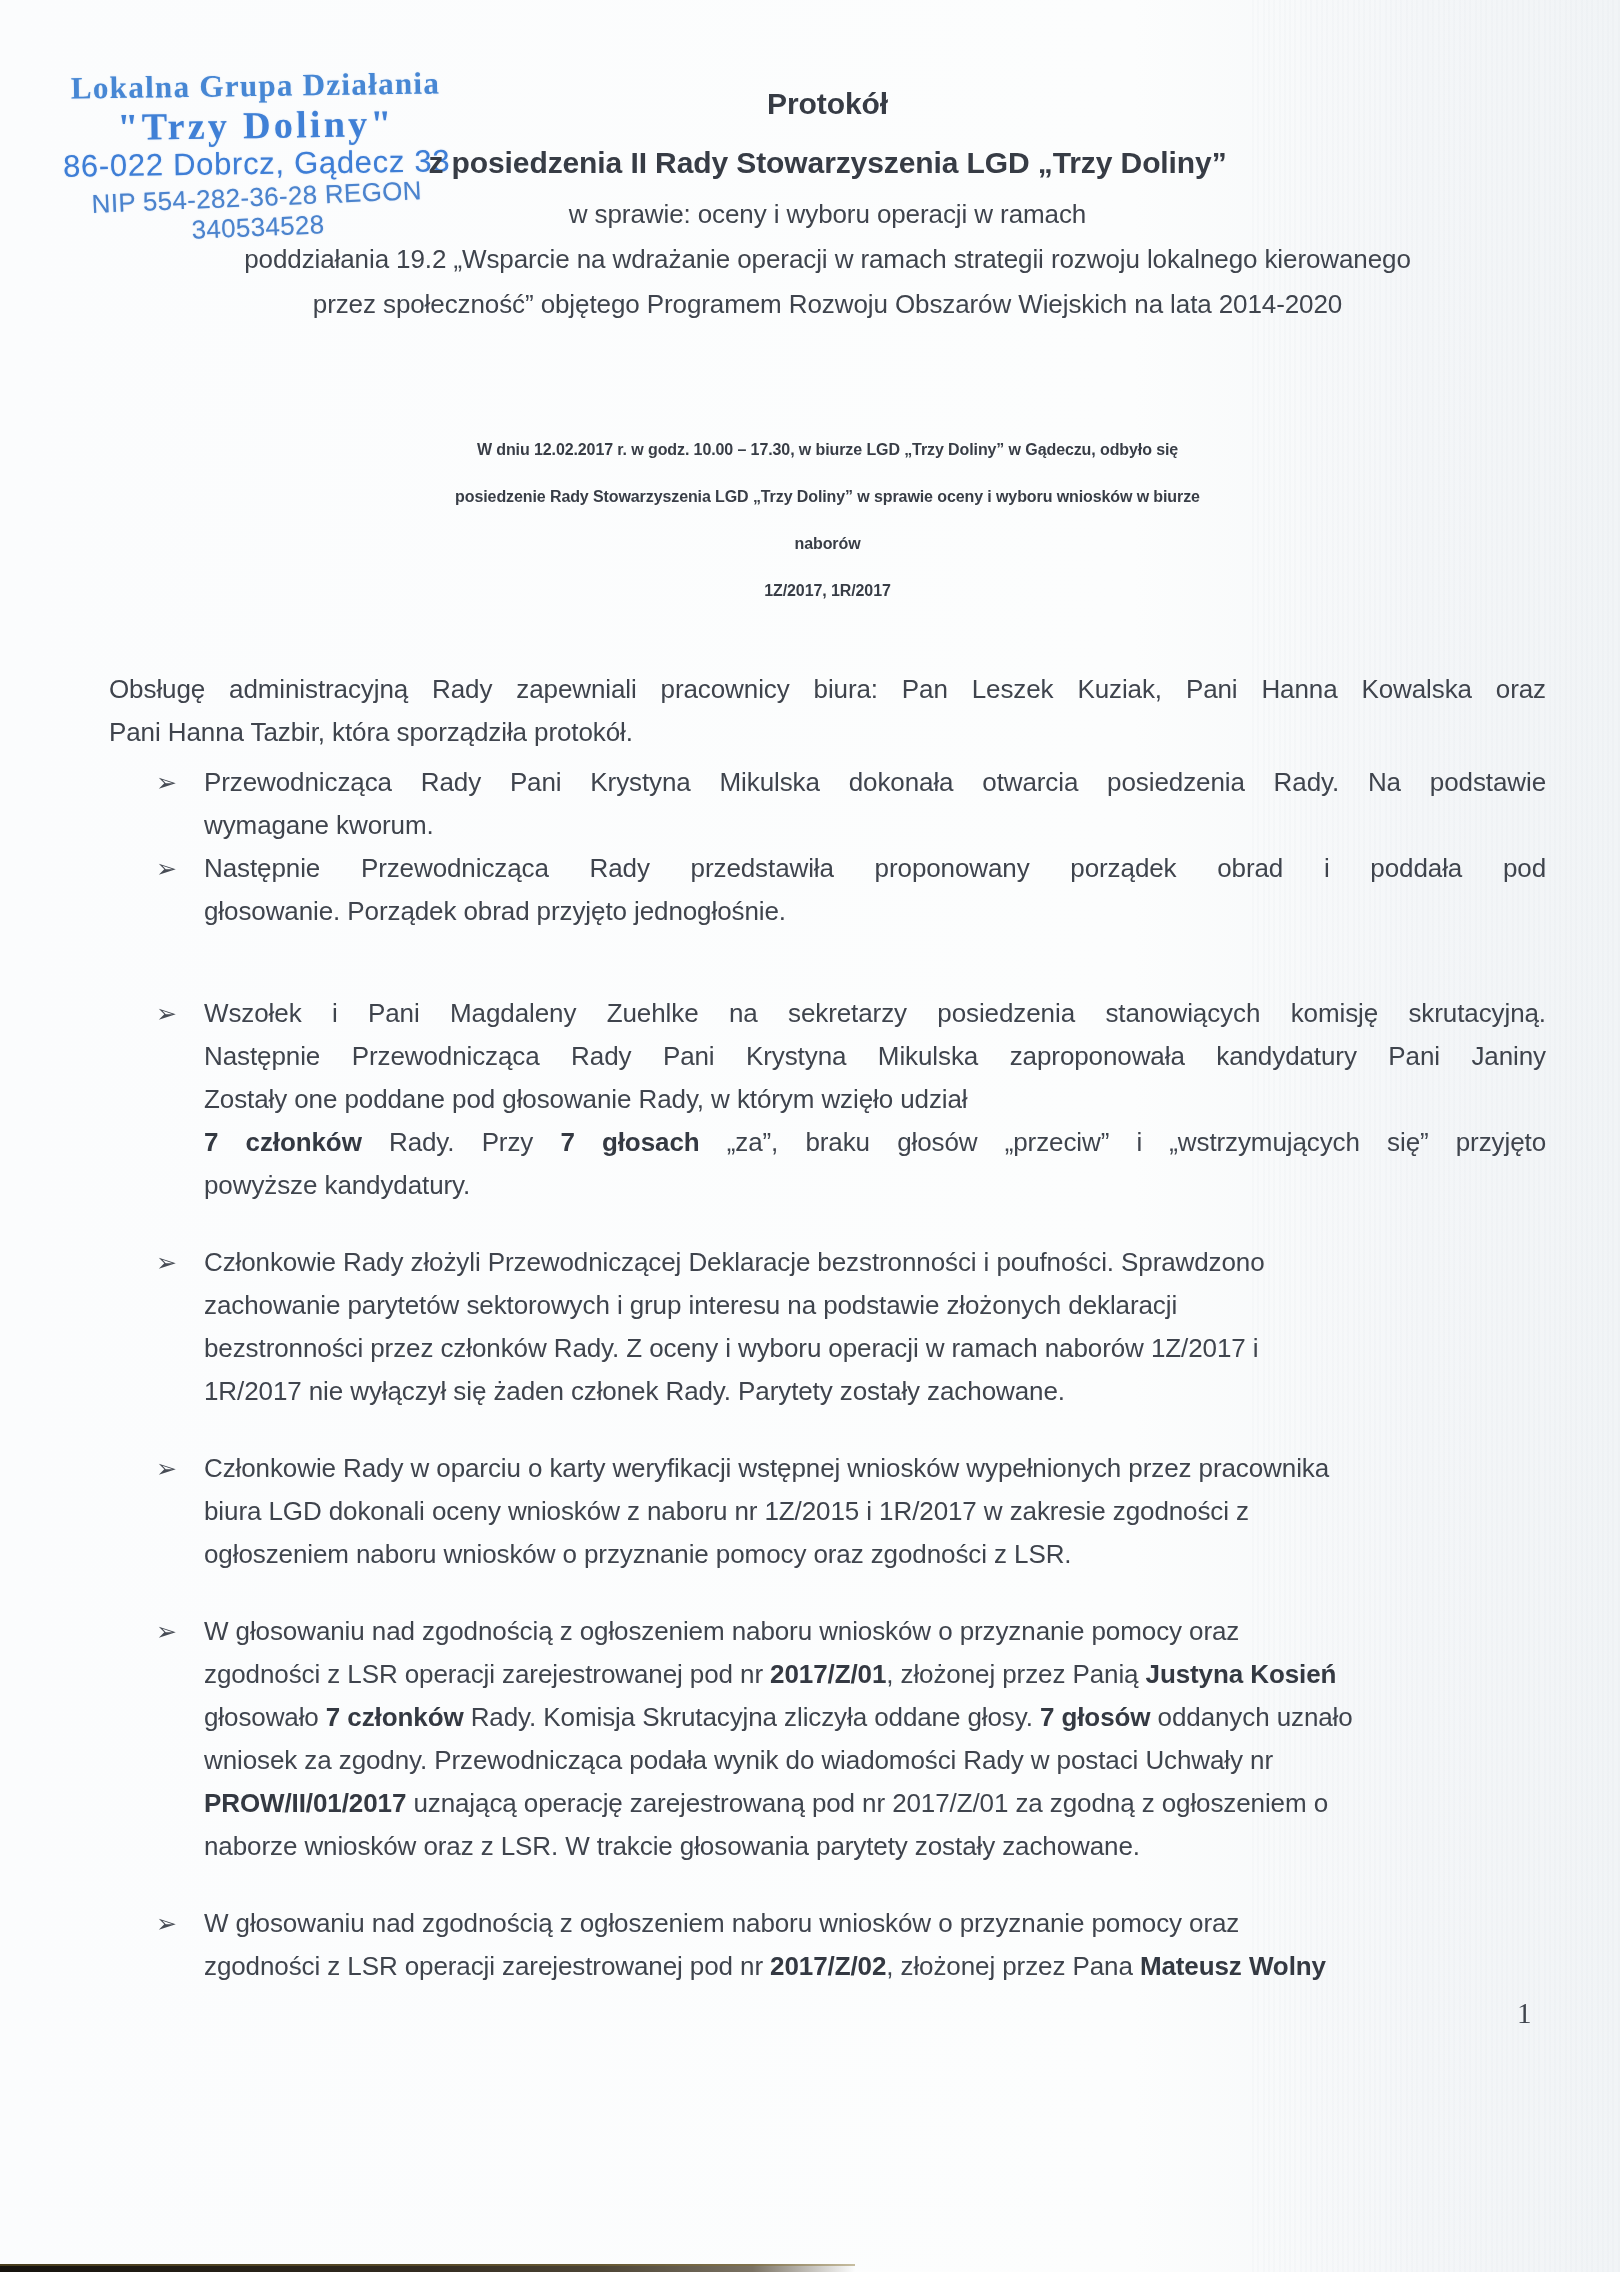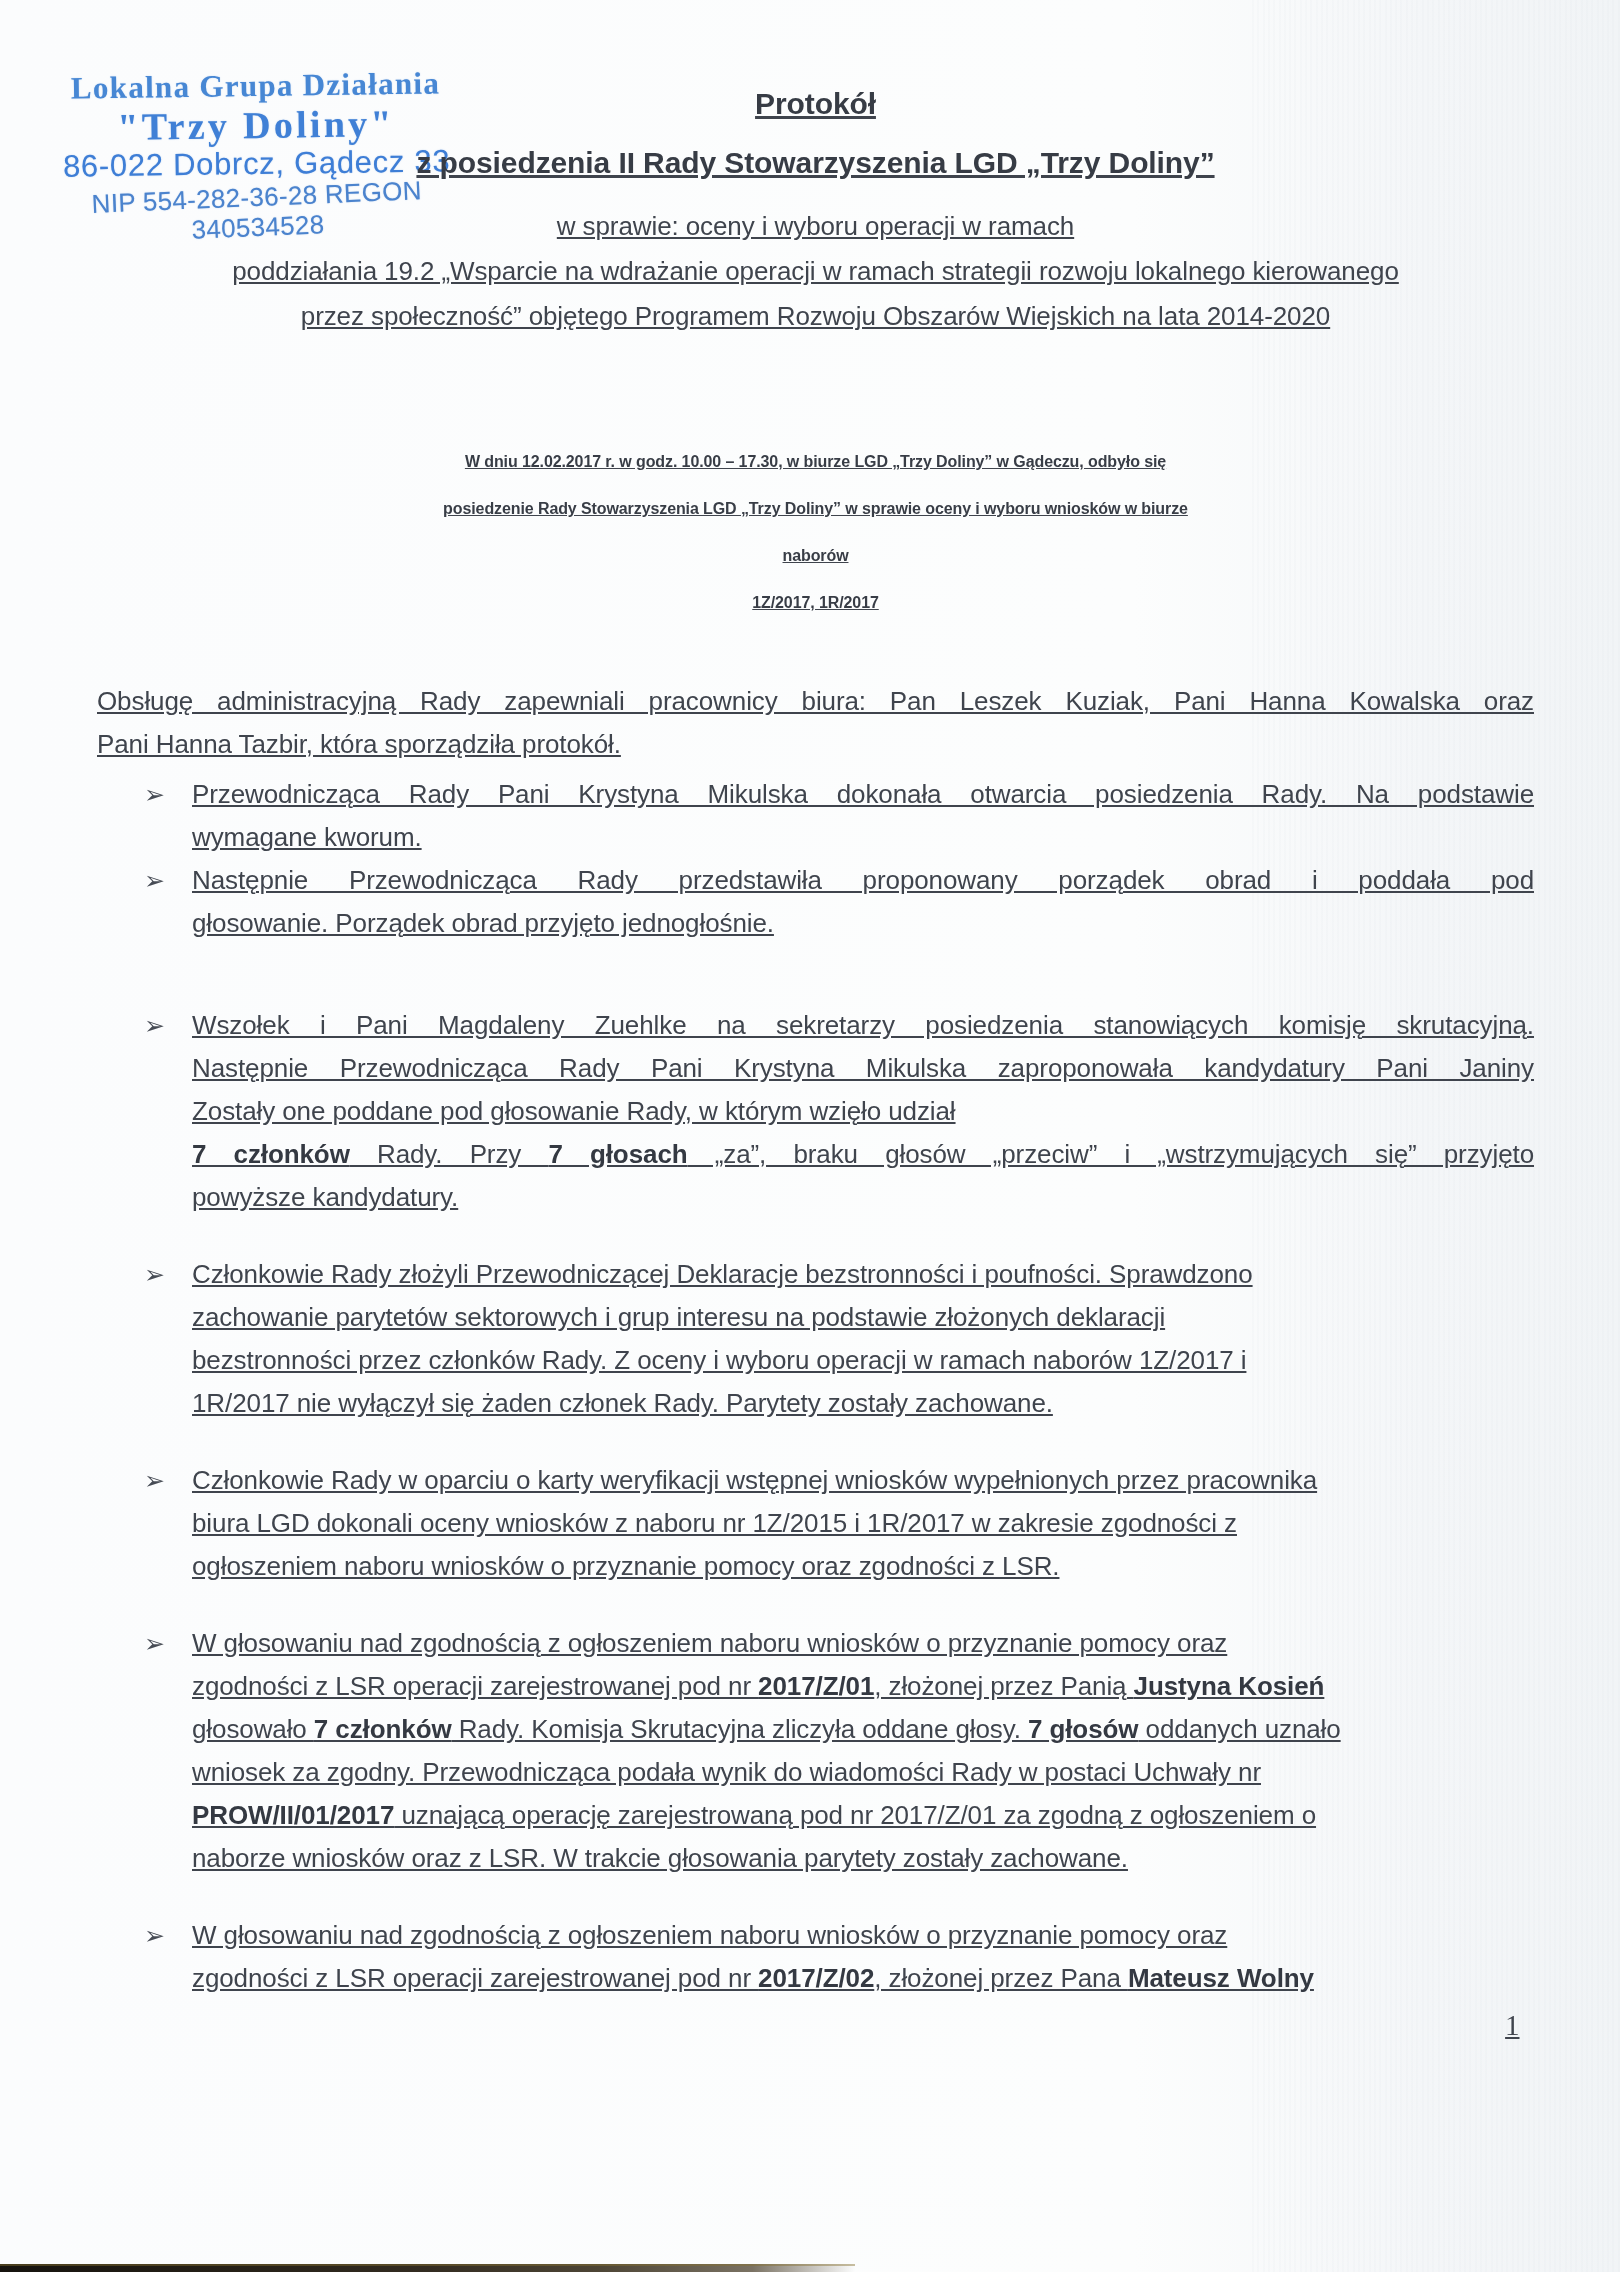--- a/index.html
+++ b/index.html
@@ -31,26 +31,26 @@
     text-align: center; color: #4583d2;
     transform: rotate(-0.8deg);
     text-shadow: 0 0 1.3px rgba(90,145,215,0.45);
   }
   .stamp-org1 { font: 700 31px/36px "Liberation Serif", serif; letter-spacing: 1.3px; color: #4787d4; }
   .stamp-org2 { font: 700 38px/42px "Liberation Serif", serif; letter-spacing: 3.3px; color: #4080d6; }
   .stamp-address { font: 400 31px/36px "Liberation Sans", sans-serif; letter-spacing: 0.7px; color: #3e7ed6; }
   .stamp-ids { font: 400 26px/30px "Liberation Sans", sans-serif; letter-spacing: 0.3px; color: #4b83cd; transform: rotate(-1.6deg); }
   
   .content {
-    position: absolute; left: 97px; top: 0; width: 1437px;
-    color: #3f444d; font-size: 26px; letter-spacing: -0.1px; text-decoration: underline;
+    position: absolute; left: 109px; top: 0; width: 1437px;
+    color: #3f444d; font-size: 26px; letter-spacing: -0.1px;
   }
   .title-block { margin-top: 74px; text-align: center; font-weight: bold; font-size: 30px; color: #373c45; }
   .title-block .tline { line-height: 59px; }
-  .subject-block { margin-top: 12px; text-align: center; }
+  .subject-block { margin-top: 0; text-align: center; }
   .subject-block .tline { line-height: 45px; }
   .session-block { margin-top: 99px; text-align: center; font-weight: bold; font-size: 16px; color: #383d46; }
   .session-block .tline { line-height: 47px; }
   .intro { margin-top: 54px; }
   .line { line-height: 43px; }
   .line.stretch { text-align: justify; text-align-last: justify; }
   .b { font-weight: bold; color: #343942; }
   .bullet { position: relative; padding-left: 95px; }
   .bullet .marker {
     position: absolute; left: 47px; top: 0;

